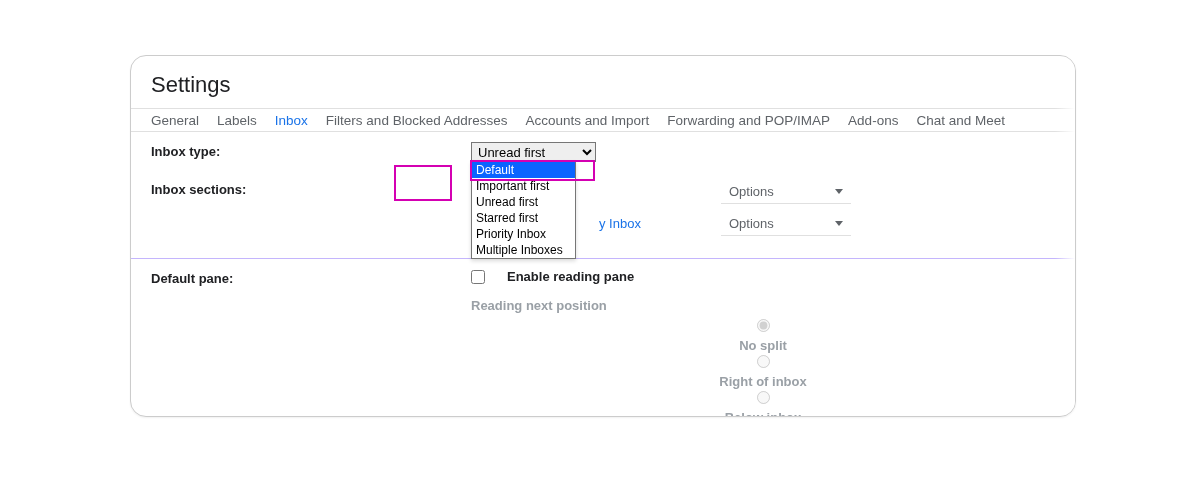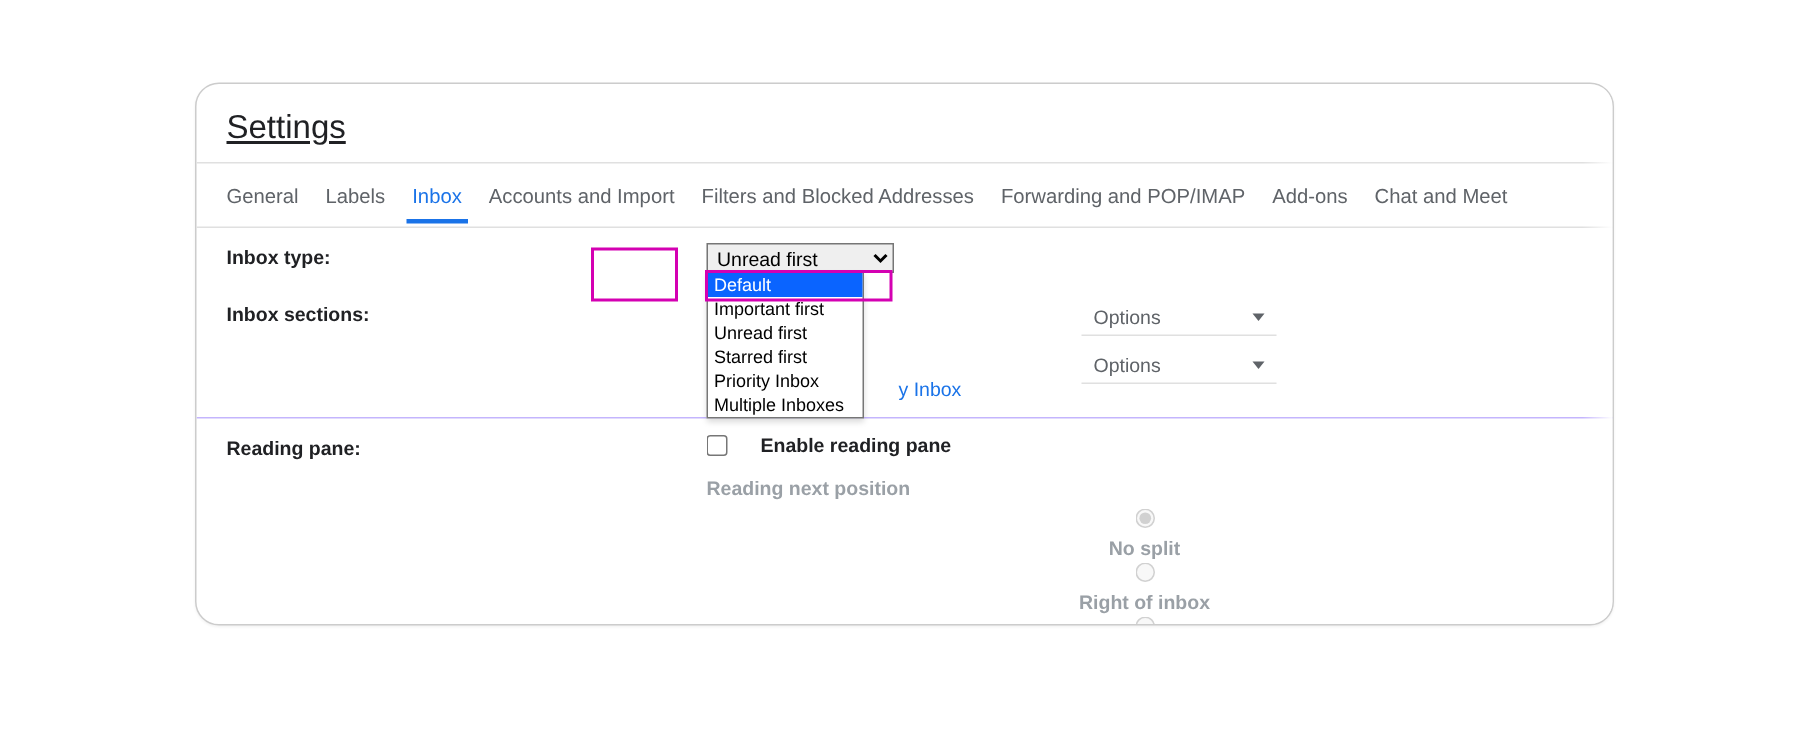--- a/index.html
+++ b/index.html
@@ -24,30 +24,29 @@
       border-radius: 16px;
       background: #fff;
       overflow: hidden;
       box-shadow: 0 1px 2px rgba(0,0,0,0.06);
     }
     .page-title {
       font-size: 22px;
       font-weight: 400;
       color: #202124;
       padding: 16px 20px 10px 20px;
-      text-decoration: underline;
     }
     .tabs {
       display: flex;
       align-items: center;
       gap: 18px;
       padding: 0 20px;
       border-top: 1px solid #e0e0e0;
       border-bottom: 1px solid #e0e0e0;
-      height: 44px;
+      height: 24px;
       font-size: 13.5px;
       color: #5f6368;
       overflow: hidden;
       white-space: nowrap;
     }
     .tab {
       cursor: pointer;
       color: #5f6368;
       padding: 10px 0;
     }
@@ -210,22 +209,22 @@
 <body>
 
 <div class="panel">
 
   <div class="page-title">Settings</div>
 
   <div class="tabs">
     <span class="tab">General</span>
     <span class="tab">Labels</span>
     <span class="tab active">Inbox</span>
+    <span class="tab">Filters and Blocked Addresses</span>
     <span class="tab">Accounts and Import</span>
-    <span class="tab">Filters and Blocked Addresses</span>
     <span class="tab">Forwarding and POP/IMAP</span>
     <span class="tab">Add-ons</span>
     <span class="tab">Chat and Meet</span>
   </div>
 
   <div class="tab-highlight" style="left:263px; top:109px; width:58px; height:36px;"></div>
 
   <div class="section" style="padding-bottom:8px; border-bottom:none;">
     <div class="section-label">Inbox type:</div>
     <div class="section-body">
@@ -255,28 +254,28 @@
           <span>Options</span>
           <span class="caret"></span>
         </div>
       </div>
       <div class="options-row">
         <div class="options-ctrl">
           <span>Options</span>
           <span class="caret"></span>
         </div>
       </div>
-      <div style="position:absolute; left:128px; top:52px;">
+      <div style="position:absolute; left:128px; top:36px;">
         <a href="#" class="link-partial">y Inbox</a>
       </div>
     </div>
   </div>
 
   <div class="section noborder">
-    <div class="section-label">Reading pane:</div>
+    <div class="section-label">Default pane:</div>
     <div class="section-body">
       <div class="checkbox-row">
         <input type="checkbox" class="chk" style="">
         <span style="font-weight:700">Enable reading pane</span>
       </div>
       <div class="disabled-block">
         <div class="disabled-title">Reading next position</div>
         <div class="radio-row">
           <input type="radio" disabled="" checked="" style="">
           <span>No split</span>

